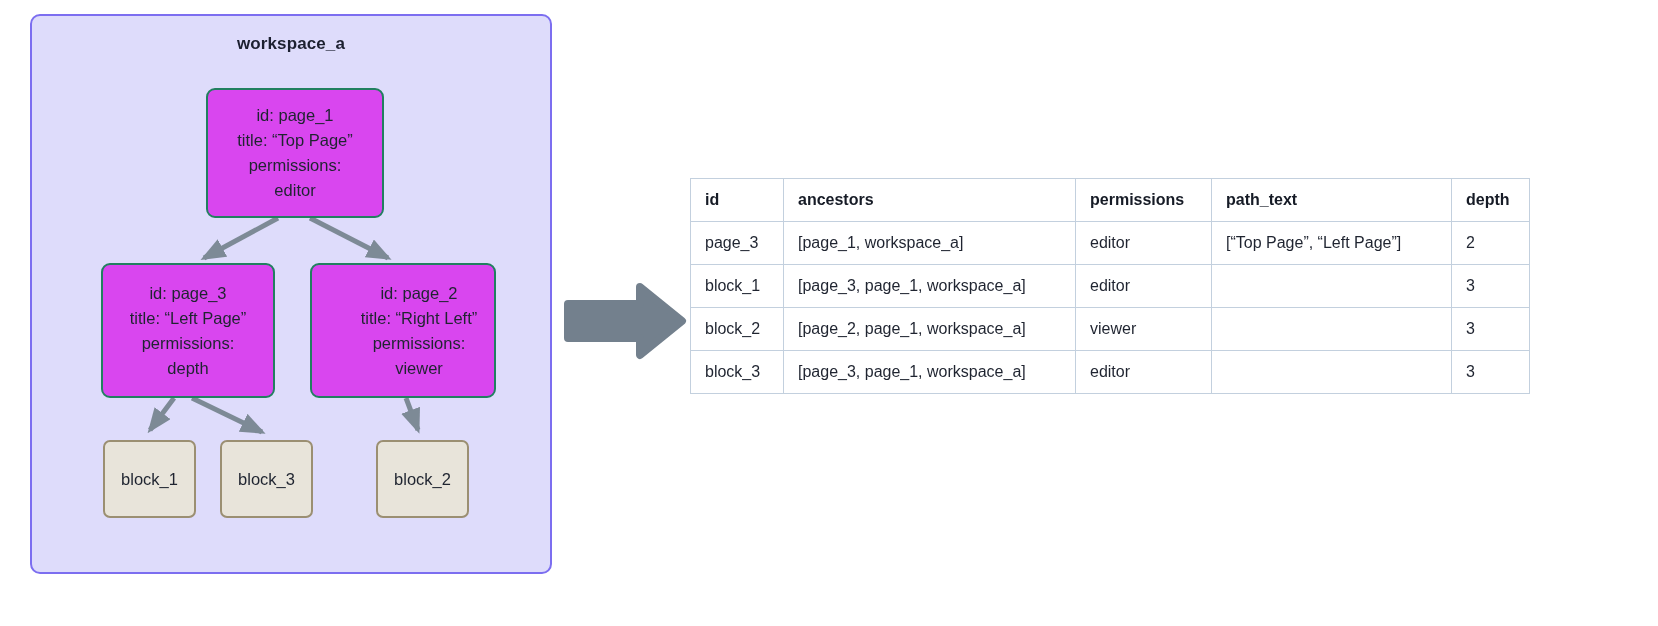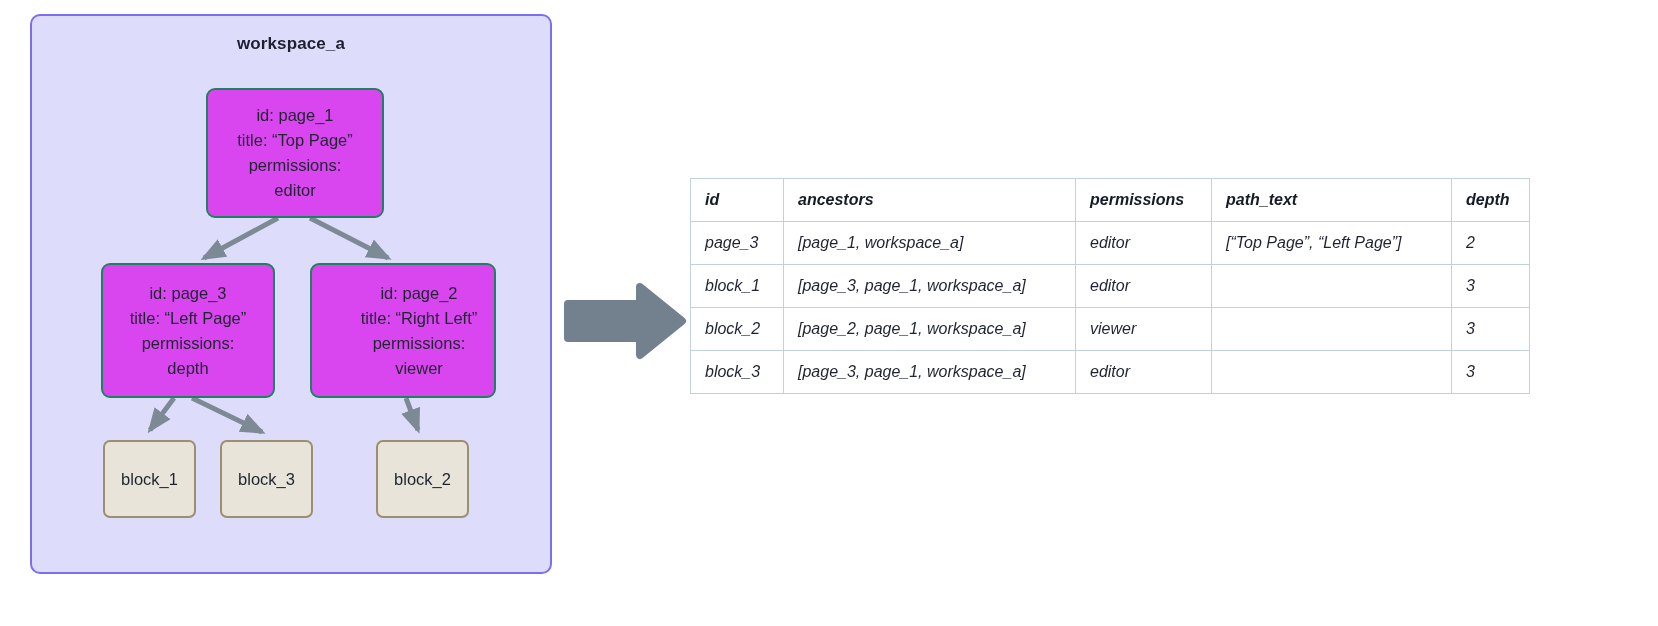--- a/index.html
+++ b/index.html
@@ -101,21 +101,20 @@
   #table-panel {
     position: absolute;
     left: 690px;
     top: 178px;
   }
   table#result-table {
     border-collapse: collapse;
     font-size: 16px;
     color: #1f2430;
     background: #ffffff;
-    font-style: italic;
   }
   table#result-table th,
   table#result-table td {
     border: 1px solid #c3d0de;
     text-align: left;
     vertical-align: middle;
     padding: 0 14px;
     height: 43px;
     white-space: nowrap;
     box-sizing: border-box;

